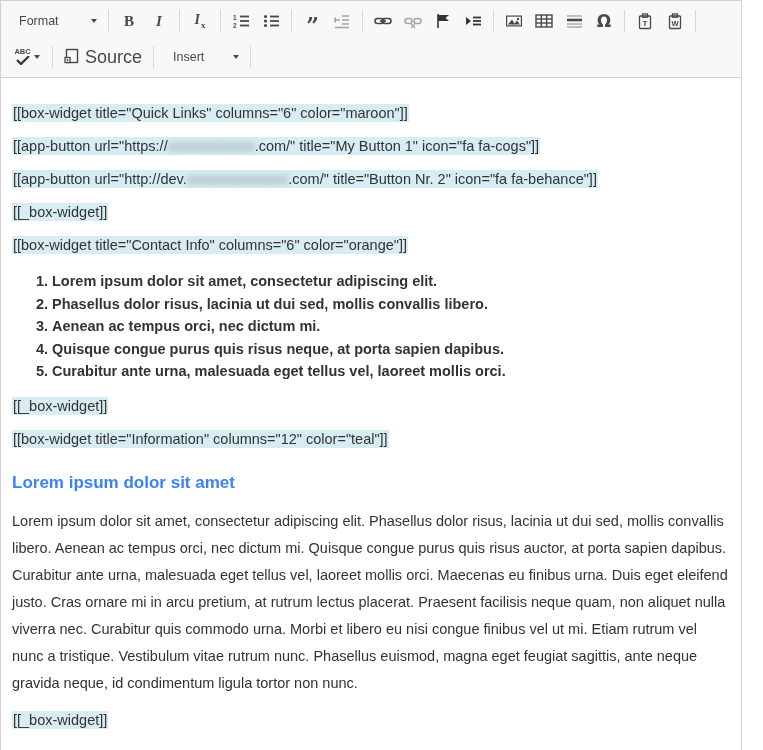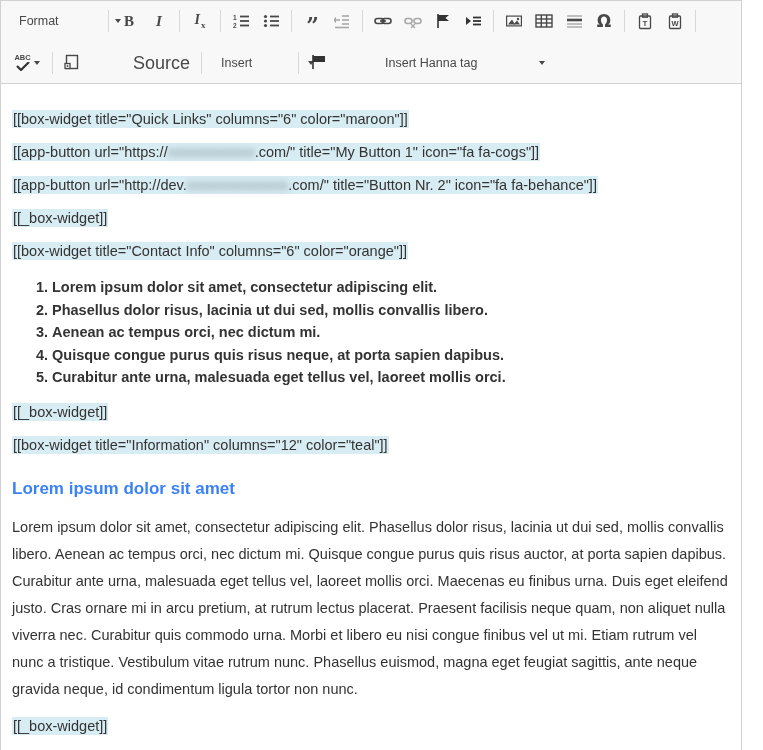--- a/index.html
+++ b/index.html
@@ -4,27 +4,27 @@
 <style>
   * { box-sizing: border-box; }
   html,body { margin:0; padding:0; background:#fff; }
   body { font-family:"Liberation Sans", sans-serif; width:763px; height:750px; overflow:hidden; }
 
   .editor { width:742px; height:750px; border:1px solid #d1d1d1; border-bottom:none; background:#fff; }
 
   
   .toolbar { background:#f8f8f8; border-bottom:1px solid #d1d1d1; padding:5px 6px 6px 6px; }
   .tb-row { display:flex; align-items:center; min-height:30px; }
-  .tb-row2 { min-height:28px; margin-top:13px; }
+  .tb-row2 { min-height:28px; margin-top:7px; }
   .sep { width:1px; height:22px; background:#d8d8d8; margin:0 5px; flex:0 0 auto; }
   .tb-btn { display:inline-flex; align-items:center; justify-content:center;
             width:30px; height:26px; border-radius:2px; color:#484848; cursor:default; flex:0 0 auto; }
   .tb-btn svg { display:block; }
   .combo { display:inline-flex; align-items:center; height:26px; padding:0 6px; color:#484848;
-           font-size:12.5px; cursor:default; flex:0 0 auto;gap:48px; }
+           font-size:12.5px; cursor:default; flex:0 0 auto; }
   .caret { width:0; height:0; border-left:3.5px solid transparent; border-right:3.5px solid transparent;
            border-top:4px solid #484848; margin-left:8px; }
   .combo-format { width:90px; justify-content:space-between; margin-left:6px; }
   .combo-audio  { width:78px; justify-content:space-between; margin-left:8px; }
   .glyph-b { font-weight:900; font-size:15px; font-family:"Liberation Serif", serif; }
   .glyph-i { font-style:italic; font-weight:bold; font-size:15px; font-family:"Liberation Serif", serif; }
   .glyph-ix { font-style:italic; font-weight:bold; font-size:14px; font-family:"Liberation Serif", serif; }
   .glyph-ix sub { font-size:9px; font-style:normal; margin-left:1px; }
   .glyph-quote { font-family:"DejaVu Serif", serif; font-weight:bold; font-size:22px; line-height:10px;
                  position:relative; top:4px; letter-spacing:-1px; }
@@ -257,30 +257,20 @@
         <span class="src-label">Source</span>
       </div>
       <div class="sep"></div>
 
       <div class="combo combo-audio">
         <span>Insert</span>
         <span class="caret"></span>
       </div>
       <div class="sep"></div>
 
-      <div class="combo">
-        <span>
-          <svg width="17" height="16" viewBox="0 0 17 16">
-              <line x1="3" y1="1" x2="3" y2="15" stroke="#333" stroke-width="1.6"></line>
-              <path d="M3 2 L15 2 L15 8 L3 8 Z" fill="#333"></path>
-            </svg>
-        </span>
-        <span class="hanna-label">Insert Hanna tag</span>
-        <span class="caret" style="margin-left:14px"></span>
-      </div>
     </div>
   </div>
 
   <div class="content">
 
 
     <p class="sc-line"><span class="sc">[[box-widget title="Quick Links" columns="6" color="maroon"]]</span></p>
 
     <p class="sc-line"><span class="sc"><span>[[app-button url="https://</span><span class="blur">xxxxxxxxxxxx</span><span>.com/" title="My Button 1" icon="fa fa-cogs"]]</span></span></p>
 

